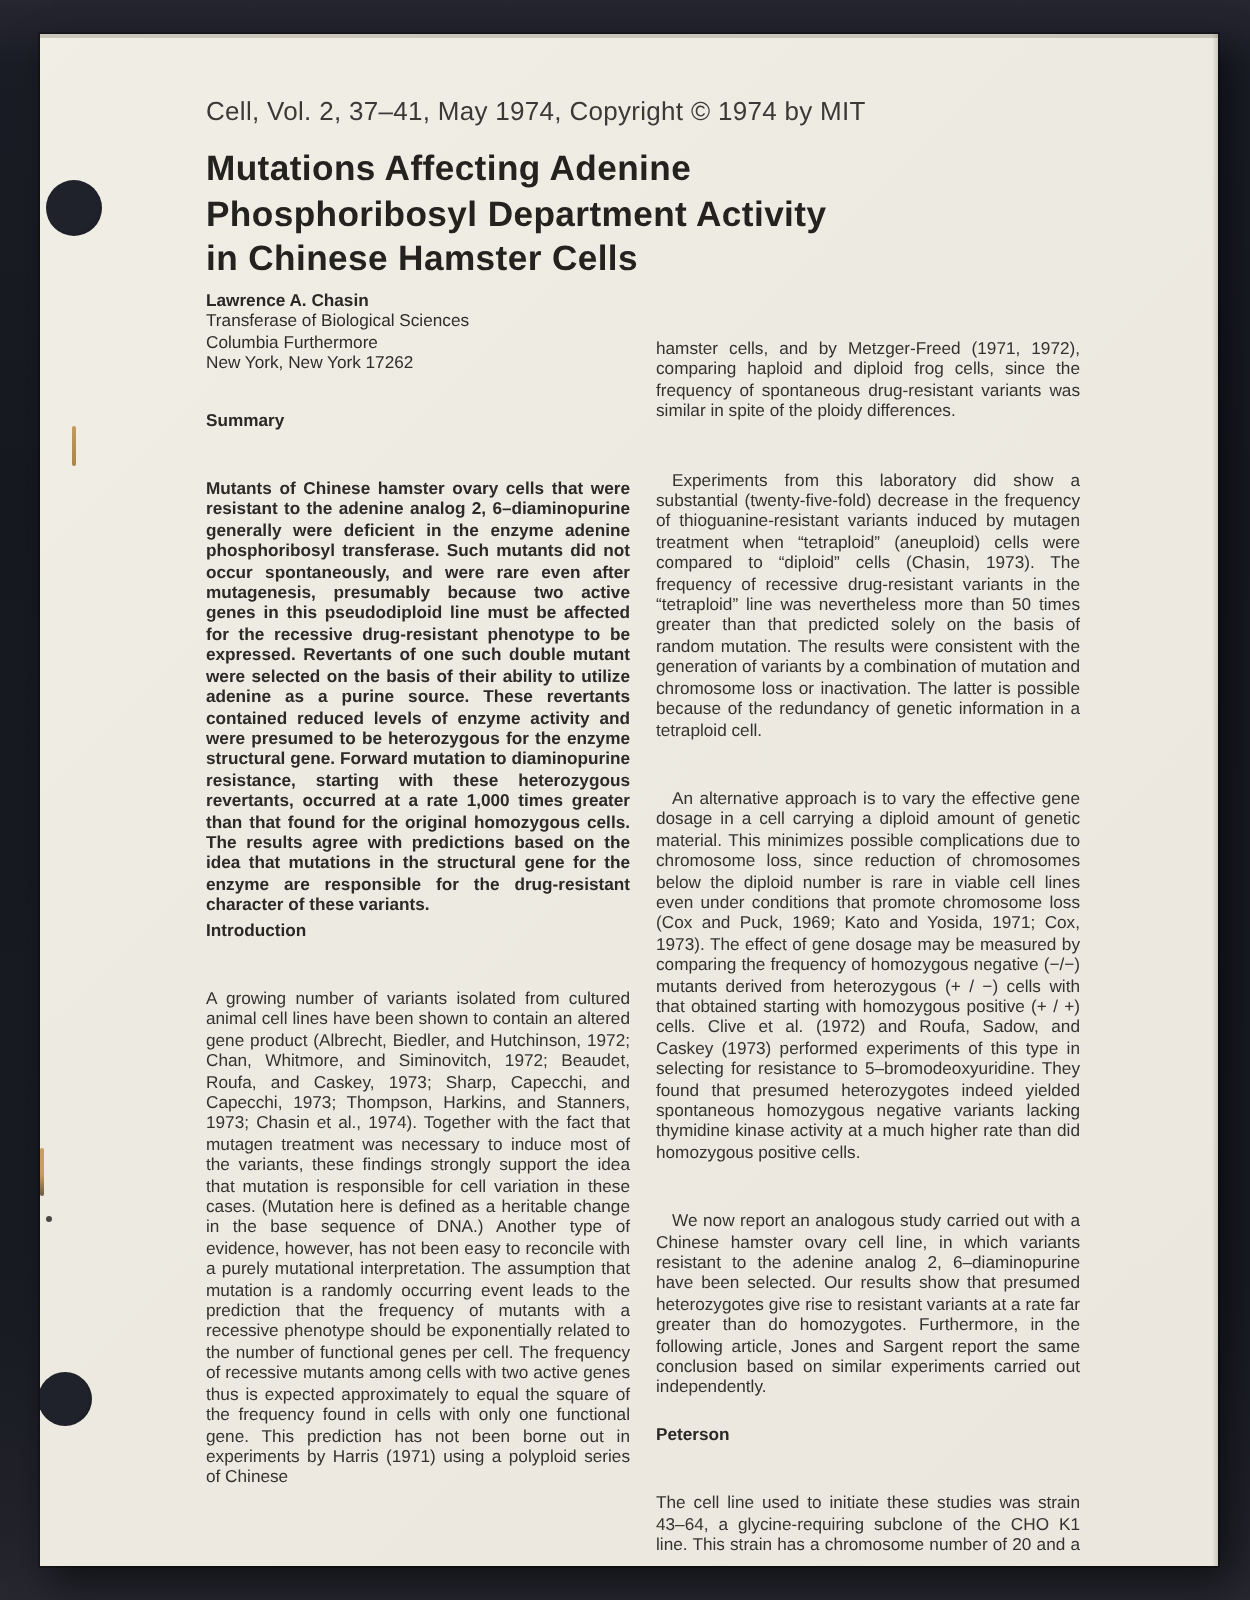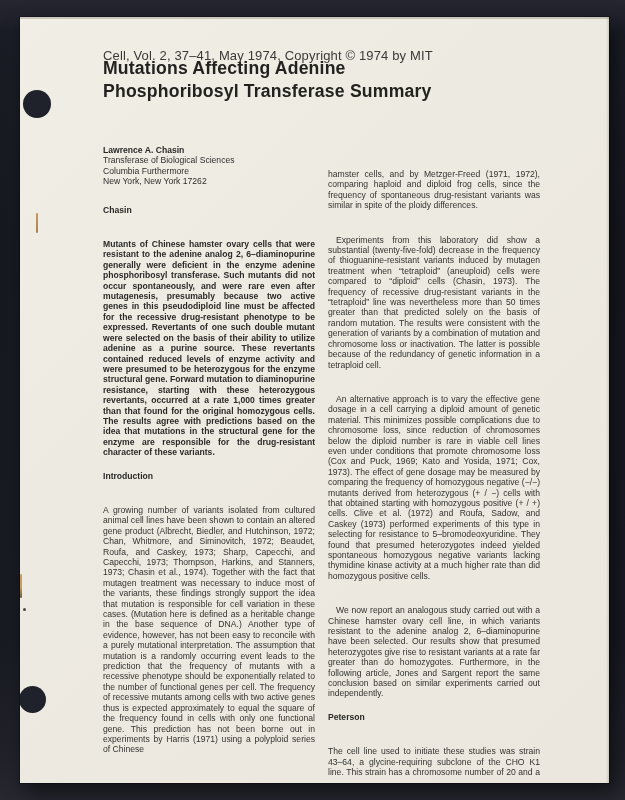--- a/index.html
+++ b/index.html
@@ -51,21 +51,21 @@
     color: #2e2d2a;
   }
 
   .journal-line {
     position: absolute; left: 0; top: 31px;
     font-size: 13px; letter-spacing: 0.15px;
     color: #3a3936; white-space: nowrap;
   }
 
   .title {
-    position: absolute; left: 0; top: 40px;
+    position: absolute; left: 0; top: 56px;
     font-size: 17.6px; line-height: 22.6px;
     font-weight: bold; color: #23221f;
     letter-spacing: 0.2px;
   }
 
   .columns {
     position: absolute; left: 0; top: 128px;
     width: 437px; height: 632px;
     display: flex; gap: 13px;
     overflow: hidden;
@@ -80,21 +80,21 @@
     color: #33322e;
     margin-top: 24px;
   }
   .author-name { font-weight: bold; color: #292825; }
   .heading { font-weight: bold; color: #292825; }
 
   .author-block { margin-bottom: 18px; }
 
   .heading-summary { margin-top: 0; margin-bottom: 9px; }
   .summary-par { font-weight: bold; color: #2b2a27; }
-  .heading-introduction { margin-top: 13px; margin-bottom: 9px; }
+  .heading-introduction { margin-top: 2px; margin-bottom: 9px; }
 
   .par-indent { text-indent: 8px; }
   .heading-results { margin-top: 13px; margin-bottom: 9px; }
 </style>
 </head>
 <body>
 
 <div class="paper">
 
   <div class="hole hole-1"></div>
@@ -102,34 +102,35 @@
   <div class="scratch scratch-1"></div>
   <div class="scratch scratch-2"></div>
   <div class="scratch speck"></div>
 
   <div class="content">
 
     <div class="journal-line">Cell, Vol. 2, 37–41, May 1974, Copyright © 1974 by MIT</div>
 
     <div class="title">
       <div>Mutations Affecting Adenine</div>
-      <div>Phosphoribosyl Transferase Summary</div>
+      <div>Phosphoribosyl Department Activity</div>
+      <div>in Chinese Hamster Cells</div>
     </div>
 
     <div class="columns">
 
       <div class="col">
         <div class="author-block">
           <div class="author-line author-name">Lawrence A. Chasin</div>
           <div class="author-line">Transferase of Biological Sciences</div>
           <div class="author-line">Columbia Furthermore</div>
           <div class="author-line">New York, New York 17262</div>
         </div>
 
-        <div class="heading heading-summary">Chasin</div>
+        <div class="heading heading-summary">Summary</div>
         <div class="body-text summary-par">Mutants of Chinese hamster ovary cells that were resistant to the adenine analog 2, 6–diaminopurine generally were deficient in the enzyme adenine phosphoribosyl transferase. Such mutants did not occur spontaneously, and were rare even after mutagenesis, presumably because two active genes in this pseudodiploid line must be affected for the recessive drug-resistant phenotype to be expressed. Revertants of one such double mutant were selected on the basis of their ability to utilize adenine as a purine source. These revertants contained reduced levels of enzyme activity and were presumed to be heterozygous for the enzyme structural gene. Forward mutation to diaminopurine resistance, starting with these heterozygous revertants, occurred at a rate 1,000 times greater than that found for the original homozygous cells. The results agree with predictions based on the idea that mutations in the structural gene for the enzyme are responsible for the drug-resistant character of these variants.</div>
 
         <div class="heading heading-introduction">Introduction</div>
         <div class="body-text">A growing number of variants isolated from cultured animal cell lines have been shown to contain an altered gene product (Albrecht, Biedler, and Hutchinson, 1972; Chan, Whitmore, and Siminovitch, 1972; Beaudet, Roufa, and Caskey, 1973; Sharp, Capecchi, and Capecchi, 1973; Thompson, Harkins, and Stanners, 1973; Chasin et al., 1974). Together with the fact that mutagen treatment was necessary to induce most of the variants, these findings strongly support the idea that mutation is responsible for cell variation in these cases. (Mutation here is defined as a heritable change in the base sequence of DNA.) Another type of evidence, however, has not been easy to reconcile with a purely mutational interpretation. The assumption that mutation is a randomly occurring event leads to the prediction that the frequency of mutants with a recessive phenotype should be exponentially related to the number of functional genes per cell. The frequency of recessive mutants among cells with two active genes thus is expected approximately to equal the square of the frequency found in cells with only one functional gene. This prediction has not been borne out in experiments by Harris (1971) using a polyploid series of Chinese</div>
       </div>
 
       <div class="col">
         <div class="body-text">hamster cells, and by Metzger-Freed (1971, 1972), comparing haploid and diploid frog cells, since the frequency of spontaneous drug-resistant variants was similar in spite of the ploidy differences.</div>
         <div class="body-text par-indent">Experiments from this laboratory did show a substantial (twenty-five-fold) decrease in the frequency of thioguanine-resistant variants induced by mutagen treatment when “tetraploid” (aneuploid) cells were compared to “diploid” cells (Chasin, 1973). The frequency of recessive drug-resistant variants in the “tetraploid” line was nevertheless more than 50 times greater than that predicted solely on the basis of random mutation. The results were consistent with the generation of variants by a combination of mutation and chromosome loss or inactivation. The latter is possible because of the redundancy of genetic information in a tetraploid cell.</div>
         <div class="body-text par-indent">An alternative approach is to vary the effective gene dosage in a cell carrying a diploid amount of genetic material. This minimizes possible complications due to chromosome loss, since reduction of chromosomes below the diploid number is rare in viable cell lines even under conditions that promote chromosome loss (Cox and Puck, 1969; Kato and Yosida, 1971; Cox, 1973). The effect of gene dosage may be measured by comparing the frequency of homozygous negative (−/−) mutants derived from heterozygous (+ / −) cells with that obtained starting with homozygous positive (+ / +) cells. Clive et al. (1972) and Roufa, Sadow, and Caskey (1973) performed experiments of this type in selecting for resistance to 5–bromodeoxyuridine. They found that presumed heterozygotes indeed yielded spontaneous homozygous negative variants lacking thymidine kinase activity at a much higher rate than did homozygous positive cells.</div>

